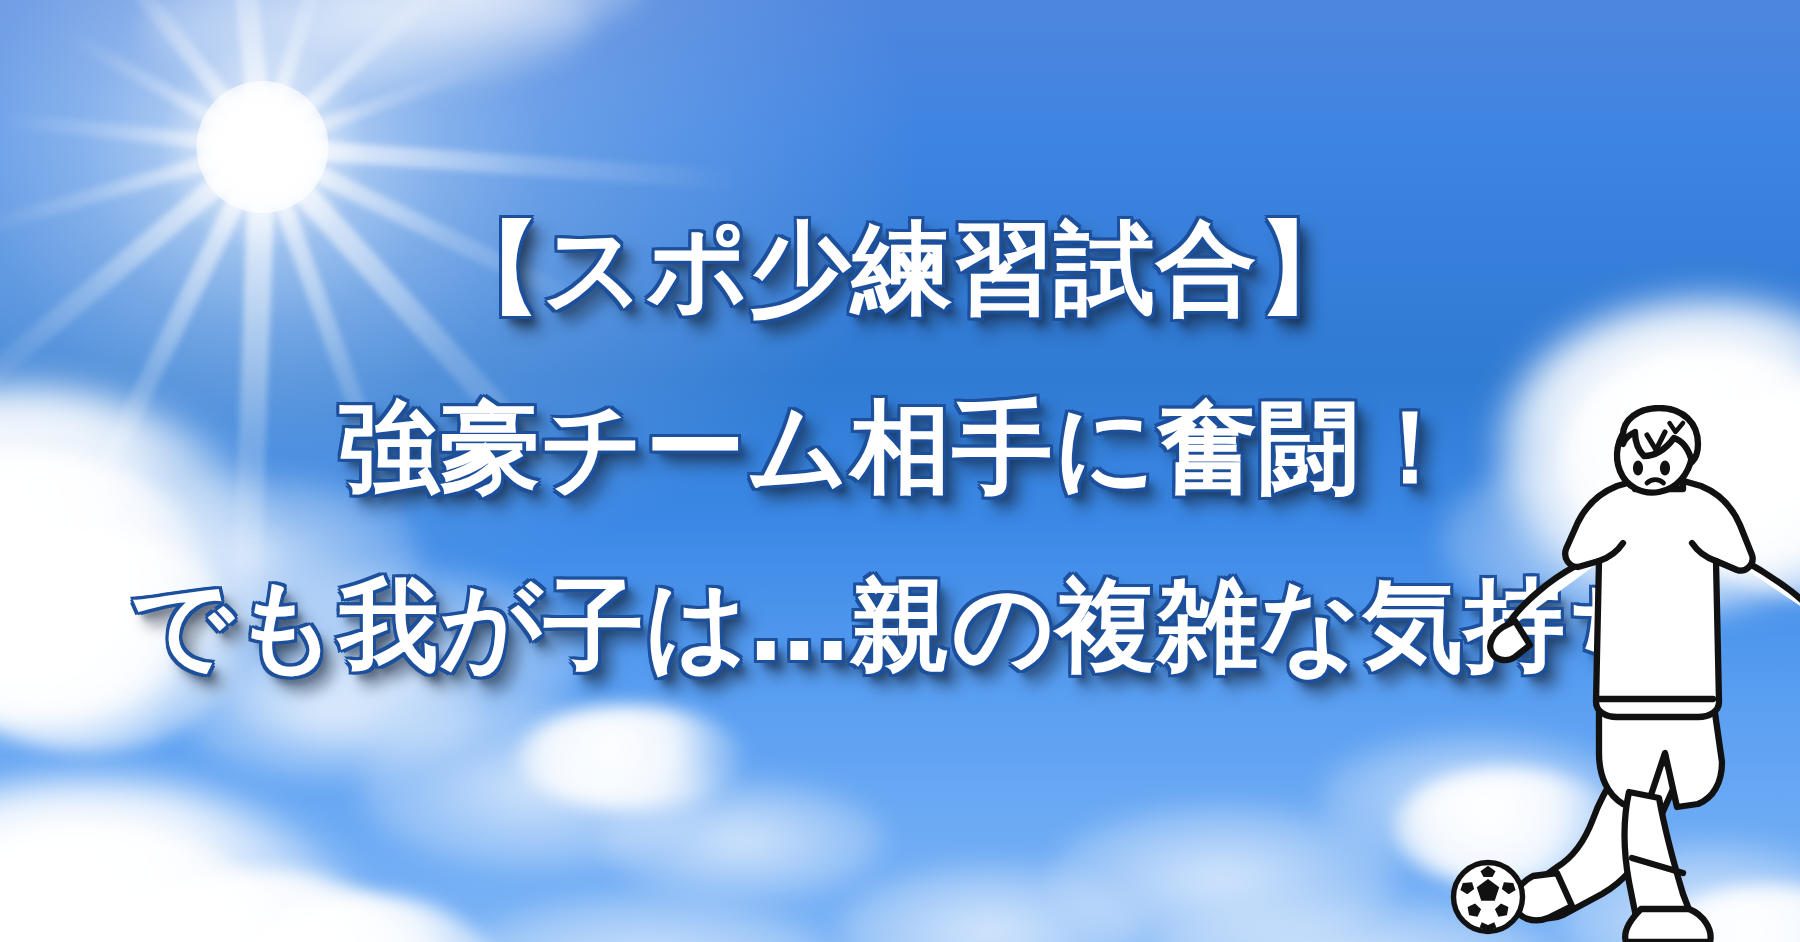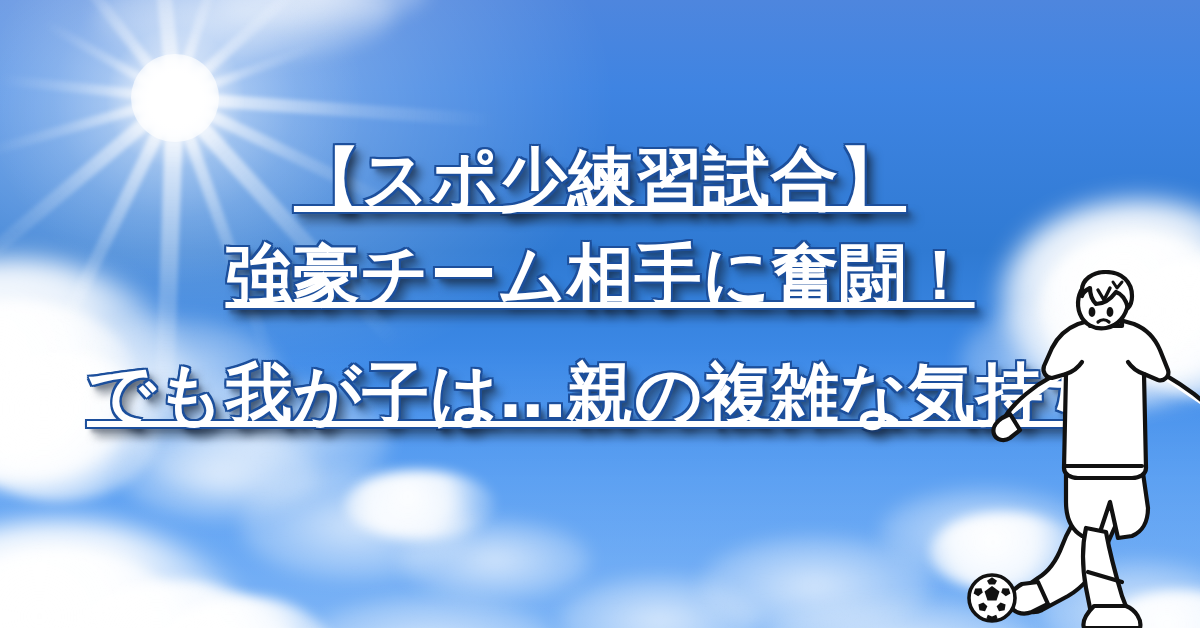--- a/index.html
+++ b/index.html
@@ -138,24 +138,23 @@
       2px 2px 0 #1c4f9c,
       -2px 2px 0 #1c4f9c,
       2px -2px 0 #1c4f9c,
       -2px -2px 0 #1c4f9c,
       0px 2px 0 #1c4f9c,
       0px -2px 0 #1c4f9c,
       2px 0px 0 #1c4f9c,
       -2px 0px 0 #1c4f9c,
       8px 9px 10px rgba(18,32,52,0.62),
       4px 5px 4px rgba(18,32,52,0.42);
-    text-decoration: underline;
   }
   .line-1 { font-size: 67px; }
-  .line-2 { font-size: 67px; margin-top: 29px; }
+  .line-2 { font-size: 67px; margin-top: 52px; }
   .line-3 { font-size: 67px; margin-top: 52px; }
 
   
   .player {
     position: absolute;
     right: -12px;
     top: 270px;
     width: 230px;
     height: 358px;
     z-index: 50;

